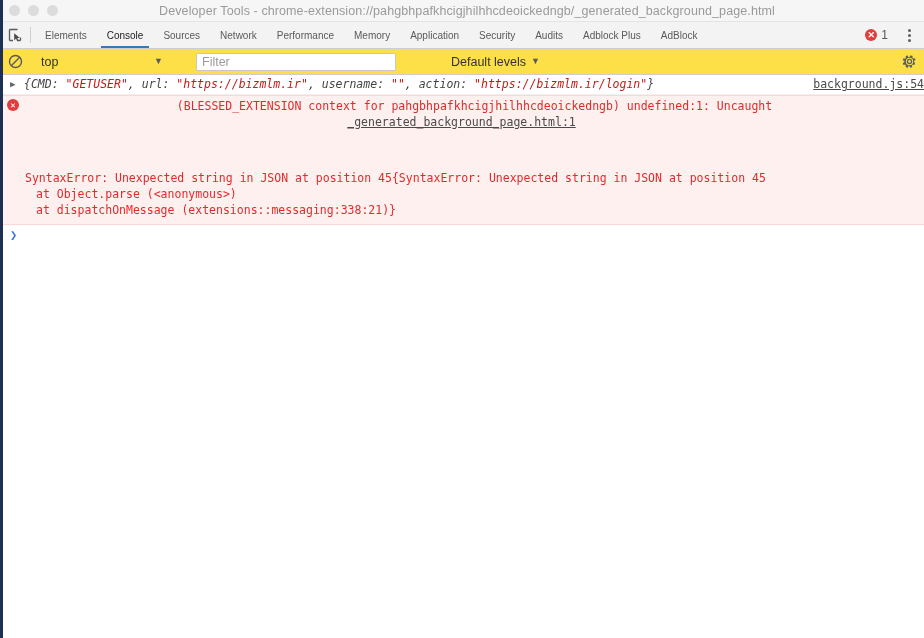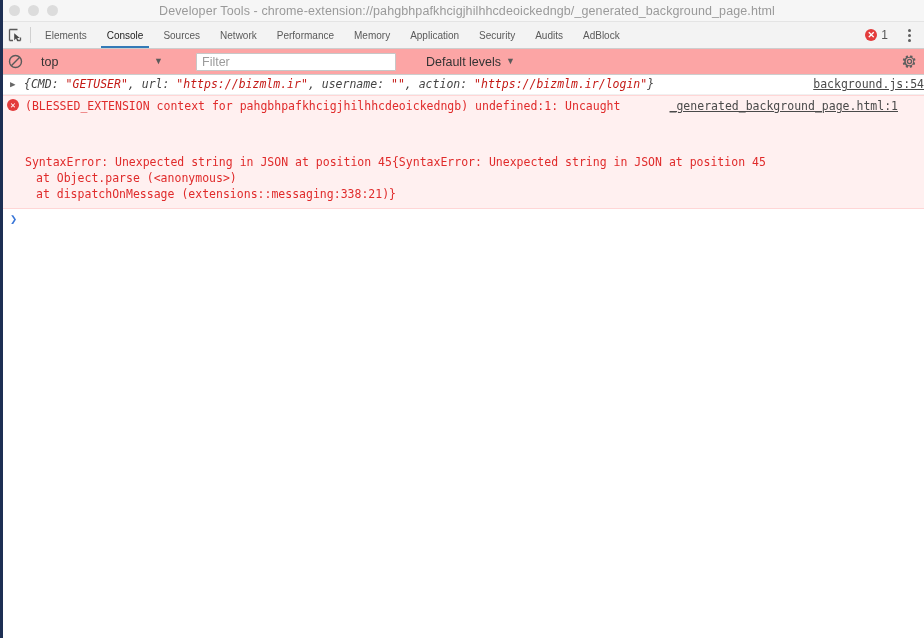--- a/index.html
+++ b/index.html
@@ -168,21 +168,21 @@
     width: 3px;
     height: 3px;
     border-radius: 50%;
     background: #5f5f5f;
   }
 
   
   #console-toolbar {
     height: 26px;
     min-height: 26px;
-    background: #fca5a5;
+    background: #fde047;
     border-bottom: 1px solid #cdcdcd;
     display: flex;
     align-items: center;
     box-sizing: border-box;
     position: relative;
   }
   #clear-console-button {
     width: 30px;
     display: flex;
     align-items: center;
@@ -222,20 +222,21 @@
   }
   #filter-input::placeholder { color: #9b9b9b; }
   #levels-selector {
     display: flex;
     align-items: center;
     gap: 5px;
     font-size: 12.5px;
     color: #333333;
     padding: 0 6px;
     flex: 0 0 auto;
+    margin-left: 25px;
   }
   #toolbar-spacer { flex: 1 1 auto; }
   #settings-button {
     width: 30px;
     display: flex;
     align-items: center;
     justify-content: center;
     flex: 0 0 auto;
   }
 
@@ -313,20 +314,21 @@
     justify-content: center;
     color: #ffffff;
     font-size: 9px;
     font-weight: bold;
     line-height: 1;
   }
   .error-first-line {
     display: flex;
     align-items: center;
     padding-left: 25px;
+    flex-direction: column;
   }
   .error-msg-main {
     flex: 1 1 auto;
     line-height: 16px;
     color: #e02b2b;
     white-space: pre;
   }
   .error-source-link {
     flex: 0 0 auto;
     color: #4a4a4a;
@@ -424,20 +426,23 @@
       <div class="panel-tab">
         <span>Application</span>
       </div>
       <div class="panel-tab">
         <span>Security</span>
       </div>
       <div class="panel-tab">
         <span>Audits</span>
       </div>
       <div class="panel-tab">
+        <span>Adblock Plus</span>
+      </div>
+      <div class="panel-tab">
         <span>AdBlock</span>
       </div>
     </div>
 
     <div id="tab-right">
       <div id="error-badge">
         <span class="err-circle">✕</span>
         <span id="error-count">1</span>
       </div>
       <div class="vdiv"></div>

